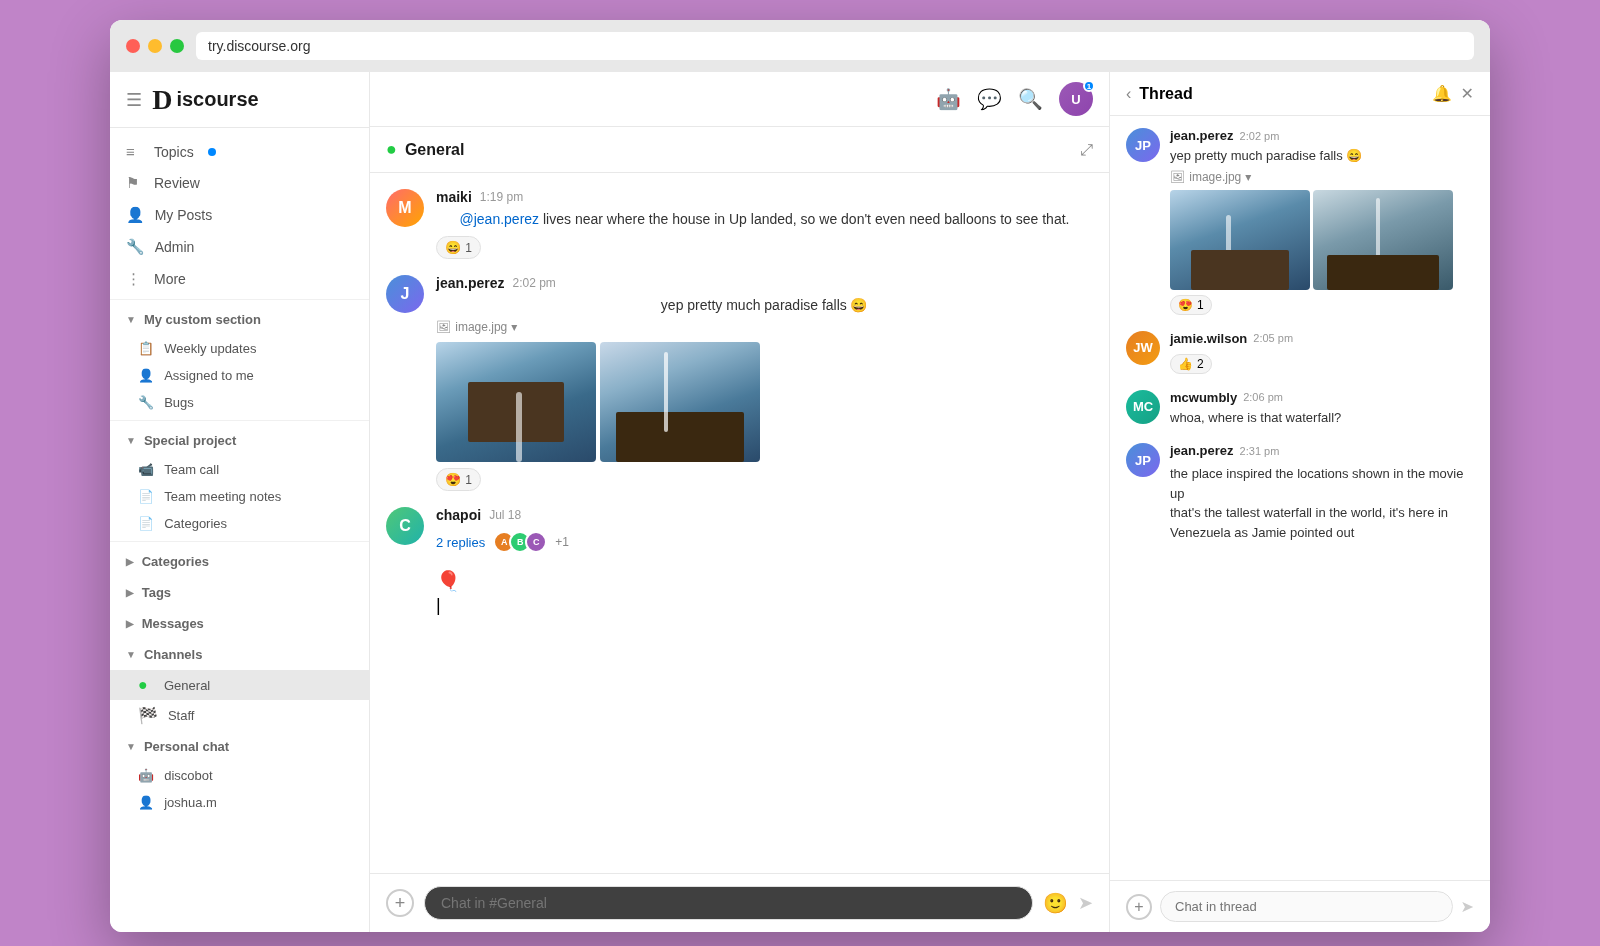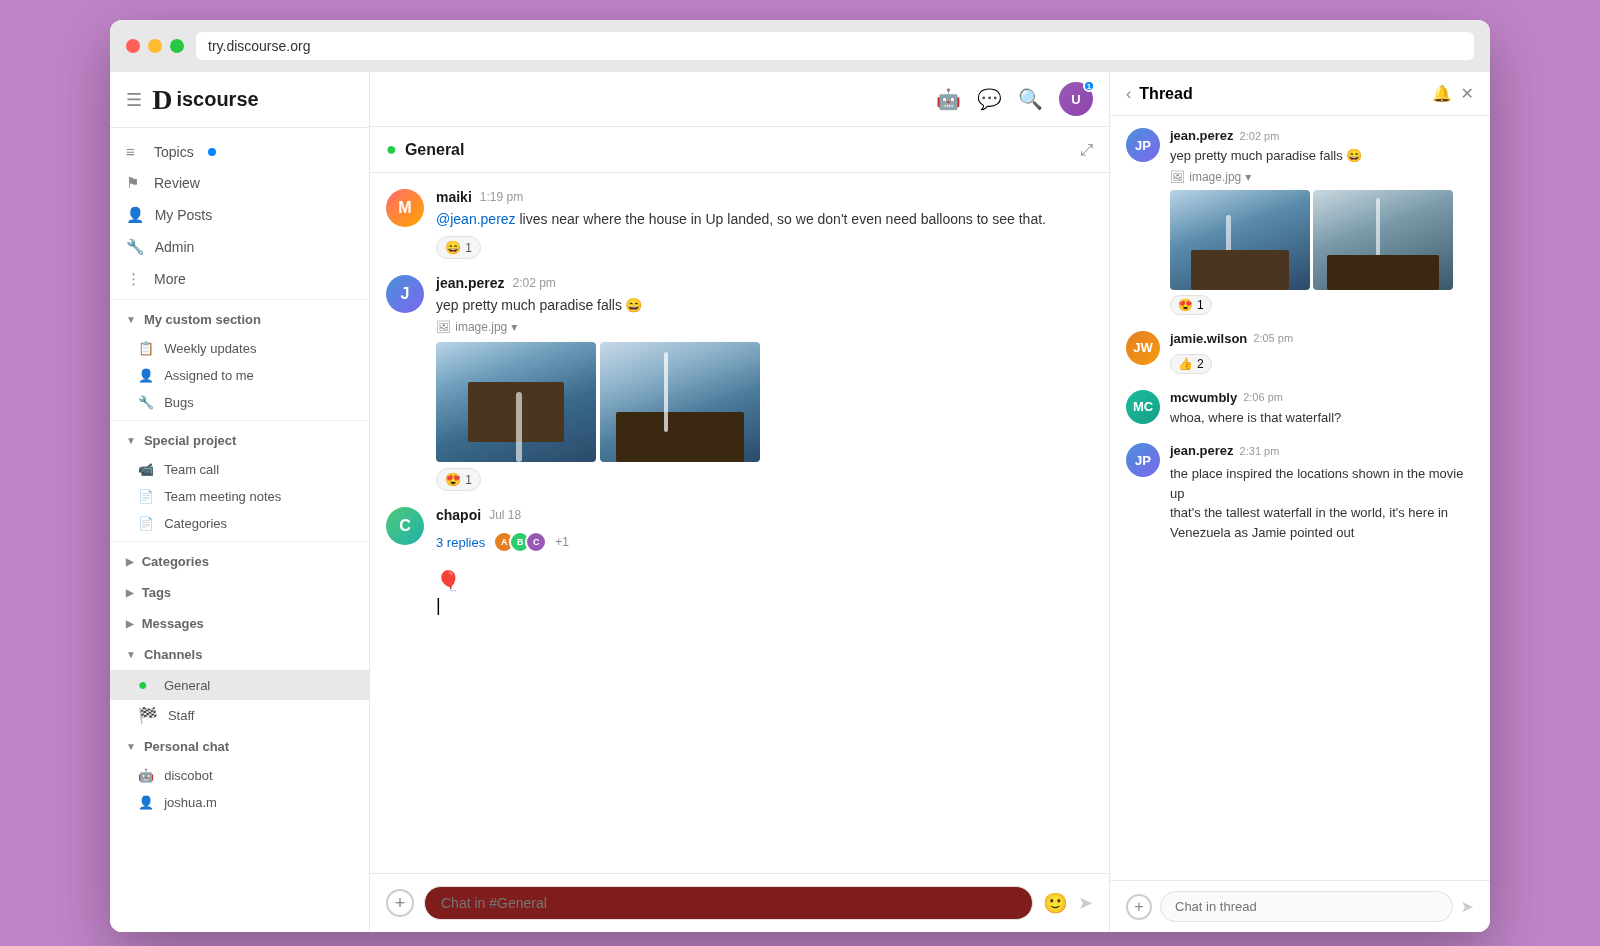--- a/index.html
+++ b/index.html
@@ -187,21 +187,21 @@
     .av-chapoi { background: linear-gradient(135deg, #50c878, #20b2aa); }
     .msg-content { flex: 1; }
     .msg-header {
       display: flex;
       align-items: center;
       gap: 8px;
       margin-bottom: 4px;
     }
     .msg-author { font-weight: 700; font-size: 14px; color: #1a1a1a; }
     .msg-time { font-size: 12px; color: #999; }
-    .msg-text { font-size: 14px; color: #333; line-height: 1.5; }
+    .msg-text { font-size: 14px; color: #333; line-height: 1.5; text-align: center; }
     .msg-mention { color: #0066cc; }
     .msg-image-container {
       display: flex;
       gap: 4px;
       margin-top: 8px;
     }
     .msg-image-label {
       font-size: 12px;
       color: #888;
       margin-top: 4px;
@@ -319,21 +319,21 @@
       font-size: 18px;
       font-weight: 300;
     }
     .chat-input {
       flex: 1;
       border: 1px solid #e0e0e0;
       border-radius: 20px;
       padding: 8px 16px;
       font-size: 14px;
       color: #999;
-      background: #7f1d1d;
+      background: #404040;
       outline: none;
     }
     .chat-input-emoji { color: #999; cursor: pointer; font-size: 20px; }
     .chat-input-send { color: #ccc; cursor: pointer; font-size: 18px; }
     
     .thread-panel {
       width: 380px;
       display: flex;
       flex-direction: column;
       background: #fff;
@@ -718,21 +718,21 @@
         <div class="message-group">
           <div class="avatar">
             <div class="avatar-img av-chapoi">C</div>
           </div>
           <div class="msg-content">
             <div class="msg-header">
               <span class="msg-author">chapoi</span>
               <span class="msg-time">Jul 18</span>
             </div>
             <div class="replies-bar">
-              <span class="replies-link">3 replies</span>
+              <span class="replies-link">2 replies</span>
               <div class="reply-avatars">
                 <div class="reply-avatar ra1">A</div>
                 <div class="reply-avatar ra2">B</div>
                 <div class="reply-avatar ra3">C</div>
               </div>
               <span class="reply-more">+1</span>
             </div>
           </div>
         </div>
 

